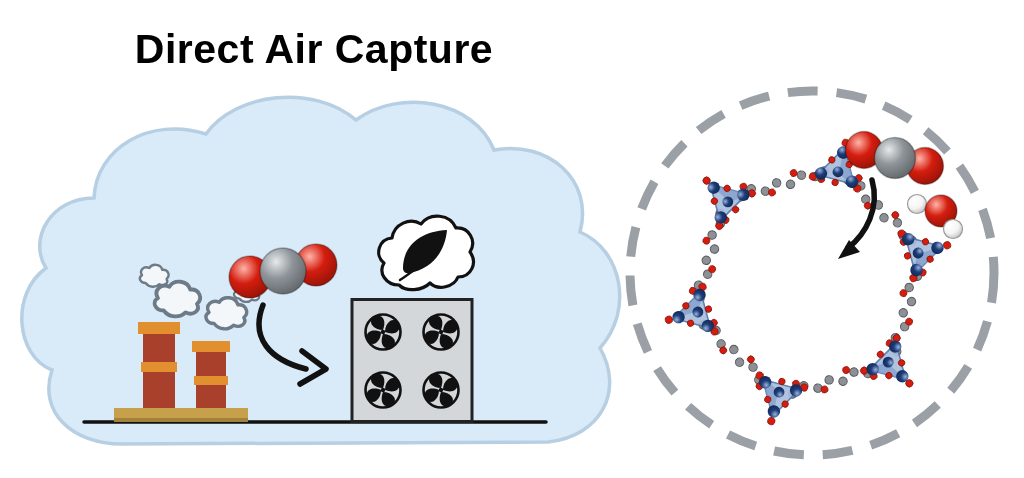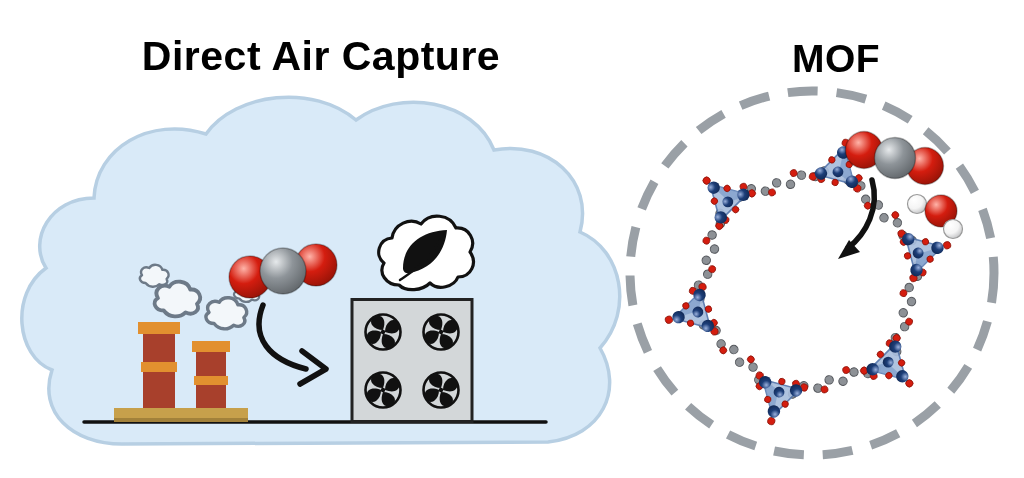--- a/index.html
+++ b/index.html
@@ -1,19 +1,19 @@
 <!DOCTYPE html>
 <html style="--background: #ffffff; --cloud_fill: #d9eaf8; --cloud_stroke: #b7cfe3; --co2_red: #d41d0f; --co2_red_dark: #8f1206; --co2_gray: #8e9499; --co2_gray_dark: #5c6165; --smoke_gray: #6d7a88; --chimney_red: #a8402c; --chimney_band: #e2902f; --chimney_base: #c7a04b; --fan_box_fill: #d3d7d9; --mof_navy: #1d3e78; --mof_tri_fill: #a9bedd; --mof_tri_stroke: #5577ad; --mof_linker_gray: #8d9196; --dashed_ring: #9aa0a6; --water_white: #f4f4f4;"><head>
 <meta charset="utf-8">
 <style>
   html,body{margin:0;padding:0;background:#fff;}
   .stage{position:relative;width:1024px;height:478px;background:var(--background,#fff);overflow:hidden;
          font-family:"Liberation Sans", sans-serif;}
   .stage svg{position:absolute;left:0;top:0;}
-  .panel-title{position:absolute;margin:11px;color:#000;font-weight:700;text-align:center;
+  .panel-title{position:absolute;margin:4px;color:#000;font-weight:700;text-align:center;
                font-family:"Liberation Sans", sans-serif;letter-spacing:.5px;}
   .title-left{left:0;top:22px;width:620px;font-size:41px;}
   .title-right{left:640px;top:26px;width:370px;font-size:39px;}
   .co2-label{position:absolute;left:218px;top:190px;width:140px;text-align:center;
              font-weight:700;font-size:39px;color:#000;}
   .co2-label sub{font-size:27px;}
   
   .cloud-main{fill:var(--cloud_fill);stroke:var(--cloud_stroke);stroke-width:3.5;}
   .ground{stroke:#111;stroke-width:3.5;stroke-linecap:round;}
   .chimney-body{fill:var(--chimney_red);}
@@ -208,16 +208,15 @@
       </g>
 
       <g>
         <path class="arrow-open" d="M 872 180 C 880 208 866 234 848 248"></path>
         <polygon class="arrow-head" points="838,259 849,240 860,252"></polygon>
       </g>
     </g>
   </svg>
 
   <h1 class="panel-title title-left">Direct Air Capture</h1>
-  <h1 class="panel-title title-right">MOF</h1>
 
 
 </div>
 
 </body></html>

